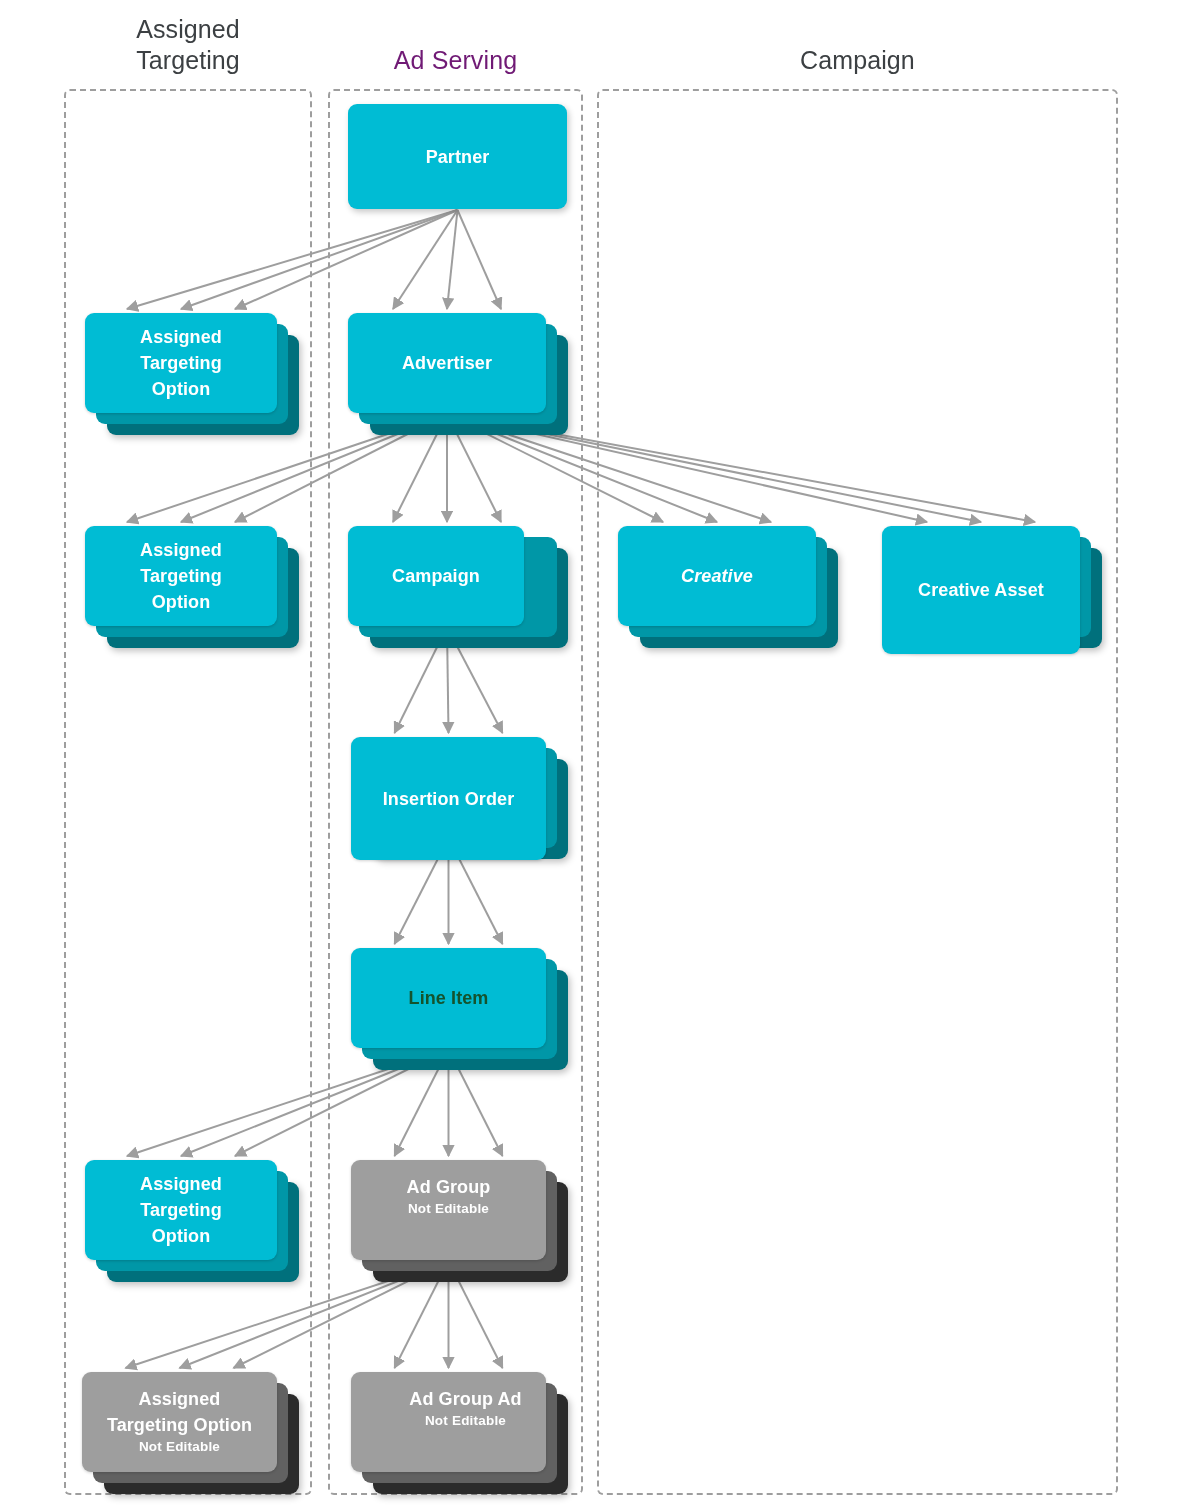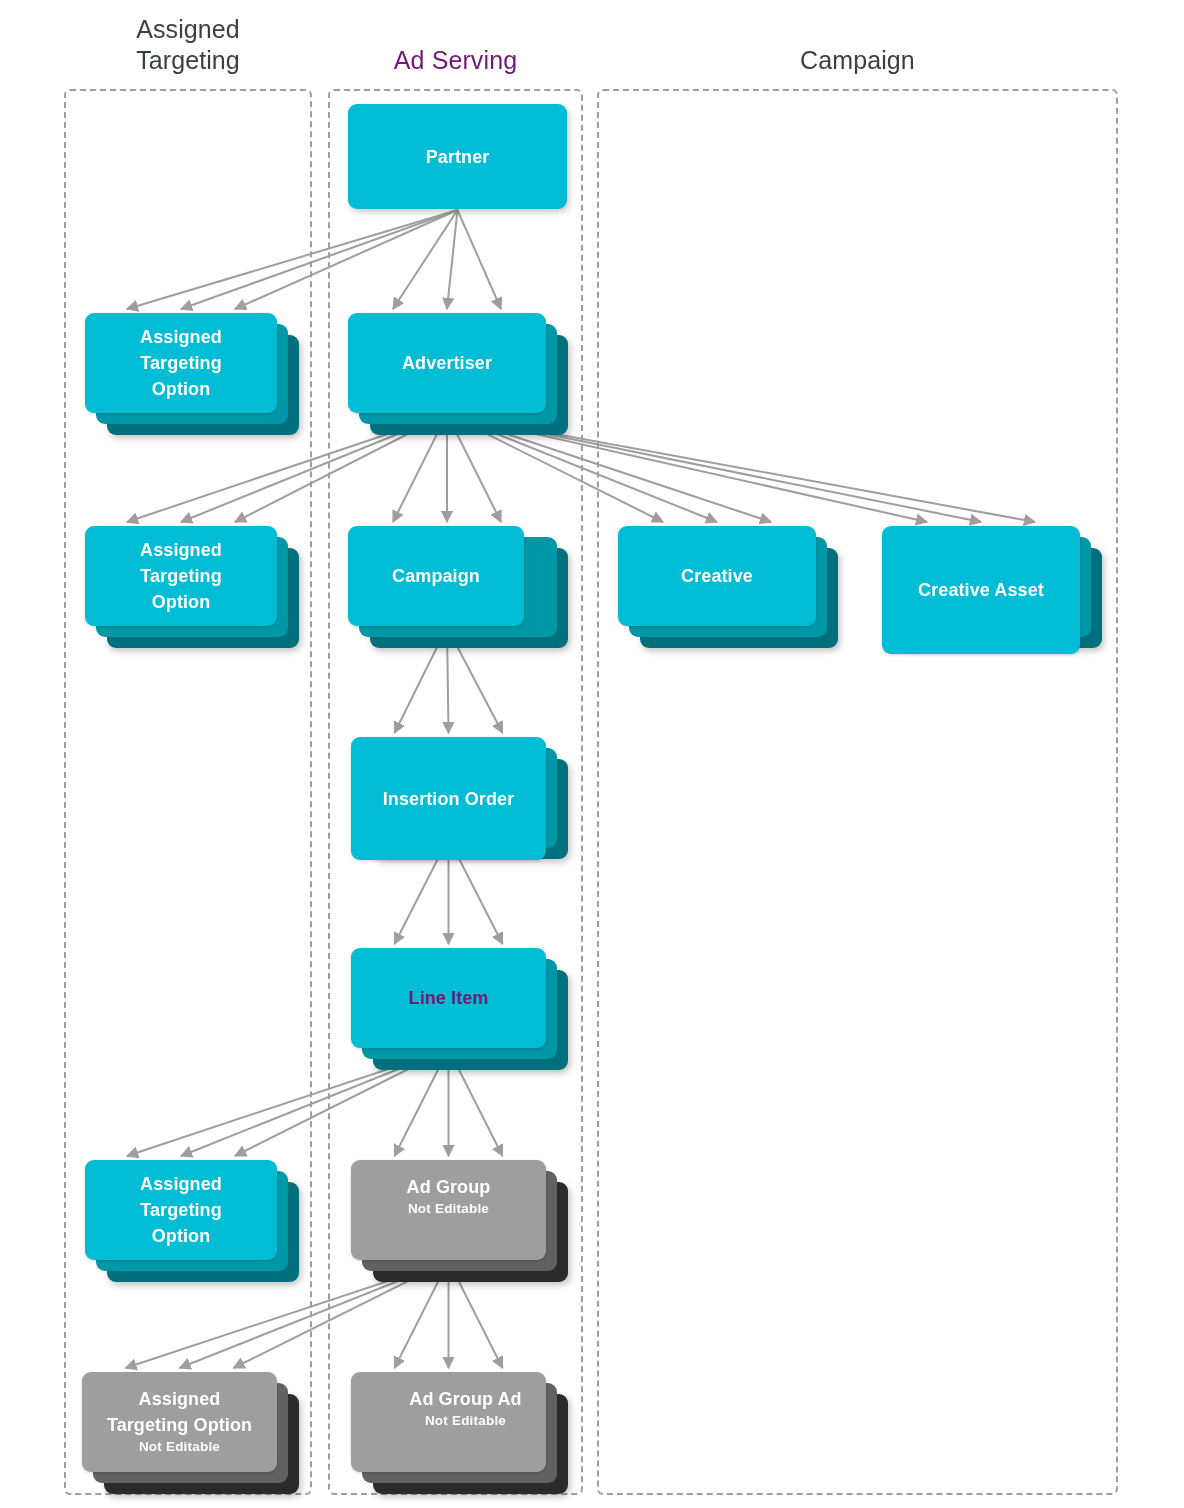--- a/index.html
+++ b/index.html
@@ -187,21 +187,21 @@
       <div class="node" style="left: 348px; top: 526px; width: 176px; height: 100px; padding-left: 30px;">
         <div class="layer" style="left: 22px; top: 22px; width: 198px; height: 100px; background: rgb(0, 112, 124); box-shadow: rgba(0, 0, 0, 0.25) 2px 3px 7px;"></div>
         <div class="layer" style="left: 11px; top: 11px; width: 198px; height: 100px; background: rgb(0, 151, 167);"></div>
         <div class="card" style="background: rgb(0, 188, 212); box-shadow: rgba(0, 0, 0, 0.18) 0px 1px 3px;">
           <div class="node-title" style="color: rgb(255, 255, 255);">Campaign</div>
         </div>
       </div>
       <div class="node" style="left: 618px; top: 526px; width: 198px; height: 100px;">
         <div class="layer" style="left: 22px; top: 22px; width: 198px; height: 100px; background: rgb(0, 112, 124); box-shadow: rgba(0, 0, 0, 0.25) 2px 3px 7px;"></div>
         <div class="layer" style="left: 11px; top: 11px; width: 198px; height: 100px; background: rgb(0, 151, 167);"></div>
-        <div class="card" style="background: rgb(0, 188, 212); box-shadow: rgba(0, 0, 0, 0.18) 0px 1px 3px;">
+        <div class="card" style="background: rgb(0, 188, 212); box-shadow: rgba(0, 0, 0, 0.18) 0px 1px 3px; font-style: italic;">
           <div class="node-title" style="color: rgb(255, 255, 255);">Creative</div>
         </div>
       </div>
       <div class="node" style="left: 882px; top: 526px; width: 198px; height: 128px;">
         <div class="layer" style="left: 22px; top: 22px; width: 198px; height: 100px; background: rgb(0, 112, 124); box-shadow: rgba(0, 0, 0, 0.25) 2px 3px 7px;"></div>
         <div class="layer" style="left: 11px; top: 11px; width: 198px; height: 100px; background: rgb(0, 151, 167);"></div>
         <div class="card" style="background: rgb(0, 188, 212); box-shadow: rgba(0, 0, 0, 0.18) 0px 1px 3px;">
           <div class="node-title" style="color: rgb(255, 255, 255);">Creative Asset</div>
         </div>
       </div>
@@ -209,21 +209,21 @@
         <div class="layer" style="left: 22px; top: 22px; width: 195px; height: 100px; background: rgb(0, 112, 124); box-shadow: rgba(0, 0, 0, 0.25) 2px 3px 7px;"></div>
         <div class="layer" style="left: 11px; top: 11px; width: 195px; height: 100px; background: rgb(0, 151, 167);"></div>
         <div class="card" style="background: rgb(0, 188, 212); box-shadow: rgba(0, 0, 0, 0.18) 0px 1px 3px;">
           <div class="node-title" style="color: rgb(255, 255, 255);">Insertion Order</div>
         </div>
       </div>
       <div class="node" style="left: 351px; top: 948px; width: 195px; height: 100px;">
         <div class="layer" style="left: 22px; top: 22px; width: 195px; height: 100px; background: rgb(0, 112, 124); box-shadow: rgba(0, 0, 0, 0.25) 2px 3px 7px;"></div>
         <div class="layer" style="left: 11px; top: 11px; width: 195px; height: 100px; background: rgb(0, 151, 167);"></div>
         <div class="card" style="background: rgb(0, 188, 212); box-shadow: rgba(0, 0, 0, 0.18) 0px 1px 3px;">
-          <div class="node-title" style="color: #701a75;">Line Item</div>
+          <div class="node-title" style="color: #14532d;">Line Item</div>
         </div>
       </div>
       <div class="node" style="left: 85px; top: 1160px; width: 192px; height: 100px;">
         <div class="layer" style="left: 22px; top: 22px; width: 192px; height: 100px; background: rgb(0, 112, 124); box-shadow: rgba(0, 0, 0, 0.25) 2px 3px 7px;"></div>
         <div class="layer" style="left: 11px; top: 11px; width: 192px; height: 100px; background: rgb(0, 151, 167);"></div>
         <div class="card" style="background: rgb(0, 188, 212); box-shadow: rgba(0, 0, 0, 0.18) 0px 1px 3px;">
           <div class="node-title" style="color: rgb(255, 255, 255);">Assigned
 Targeting
 Option</div>
         </div>

